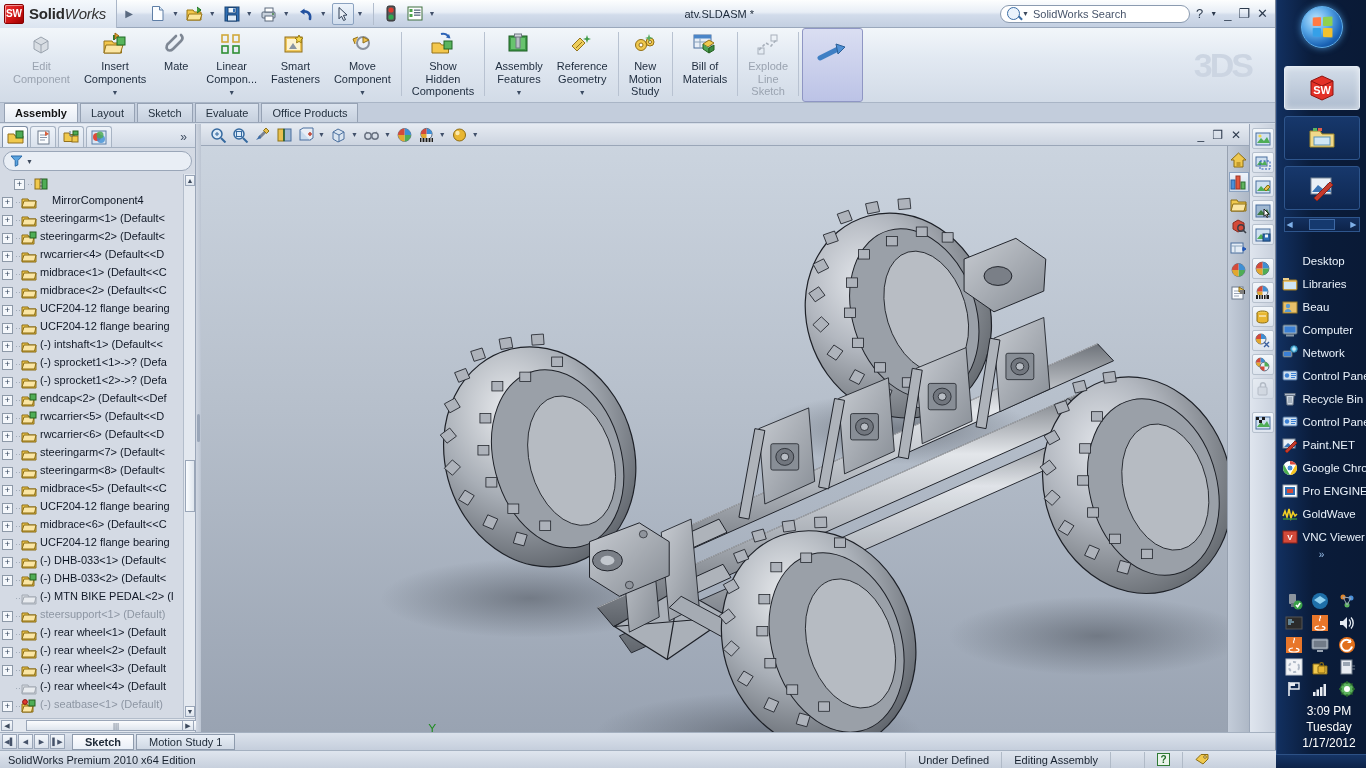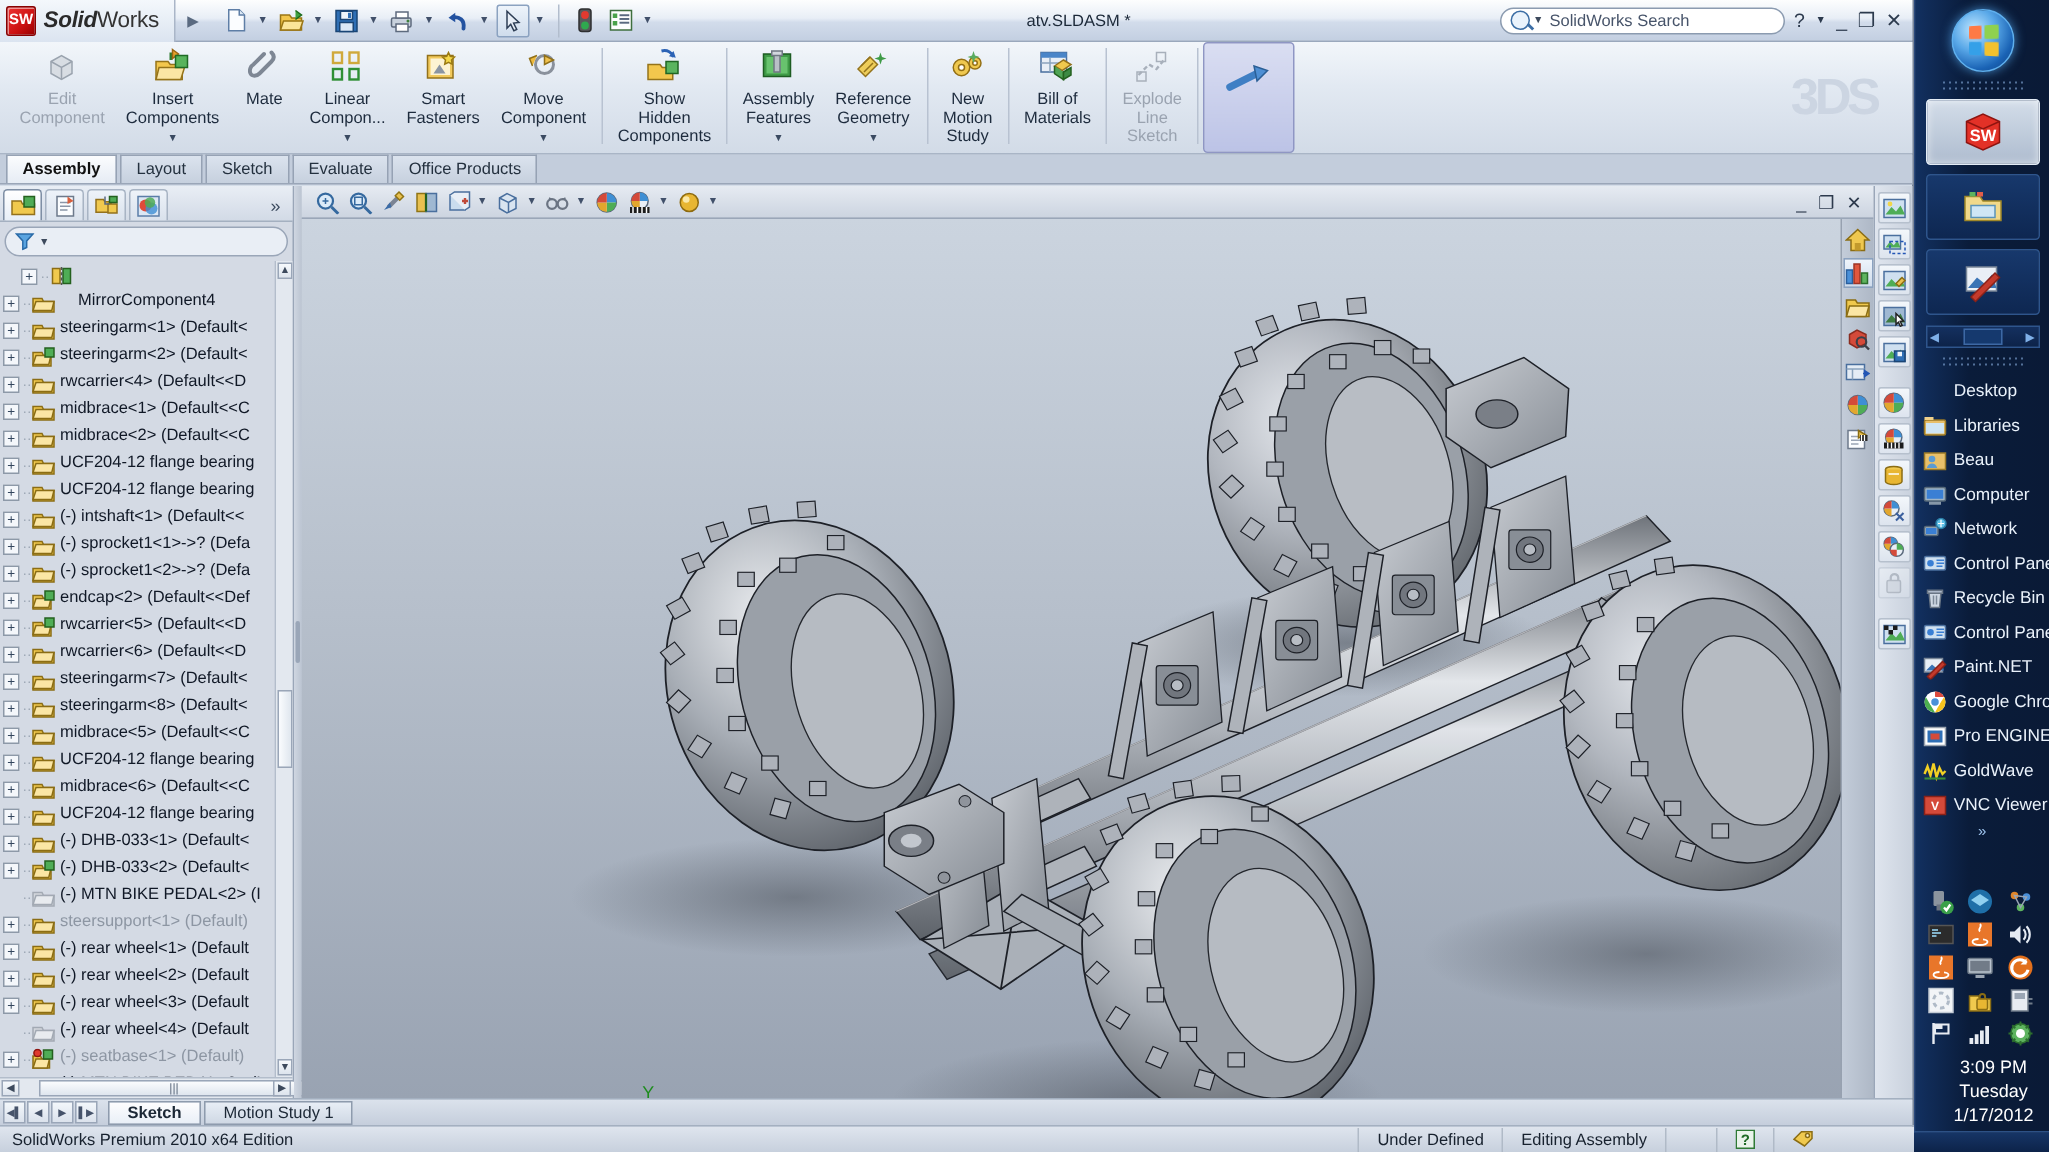--- a/index.html
+++ b/index.html
@@ -29,22 +29,22 @@
     background:linear-gradient(#f4f8fc,#dbe4f0); border-right:1px solid #aab6c8; }
   .sw-cube{
     width:20px;height:20px;margin-right:5px;
     background:linear-gradient(135deg,#e33 0%,#c11 60%,#900 100%);
     border:1px solid #800; border-radius:2px;
     color:#fff;font-weight:bold;font-size:10px;line-height:18px;text-align:center;
     font-family:"Liberation Sans",sans-serif;
     box-shadow:inset 1px 1px 0 rgba(255,255,255,.5);
   }
   .sw-name{ font-size:15px; color:#2a2a2a; letter-spacing:-.2px;}
-  .sw-name b{font-weight:bold;font-style:italic;}
-  .sw-name span{font-weight:normal;color:#333;}
+  .sw-name b{font-weight:bold;}
+  .sw-name span{font-weight:normal;color:#333;font-style:italic;}
   .tb-arrow{ color:#5a6a80; font-size:10px; padding:0 8px; }
   .tb-sep{ width:1px;height:22px;background:#b2bdcd; margin:0 4px;}
   .tb-icons{ display:flex; align-items:center; gap:2px; padding-left:6px;}
   .tb-btn{ width:22px;height:22px; display:flex;align-items:center;justify-content:center;
      border:1px solid transparent; border-radius:2px; cursor:default;}
   .tb-btn.sel{ border-color:#8ba2c0; background:linear-gradient(#eef4fb,#cfdcec); }
   .tb-caret{ font-size:7px; color:#41506a; padding:0 3px 0 1px; cursor:default;}
   .doc-title{ flex:1; text-align:center; font-size:11px; color:#1b2838; }
   .search-wrap{ display:flex; align-items:center; margin-right:6px; }
   .search-box{

